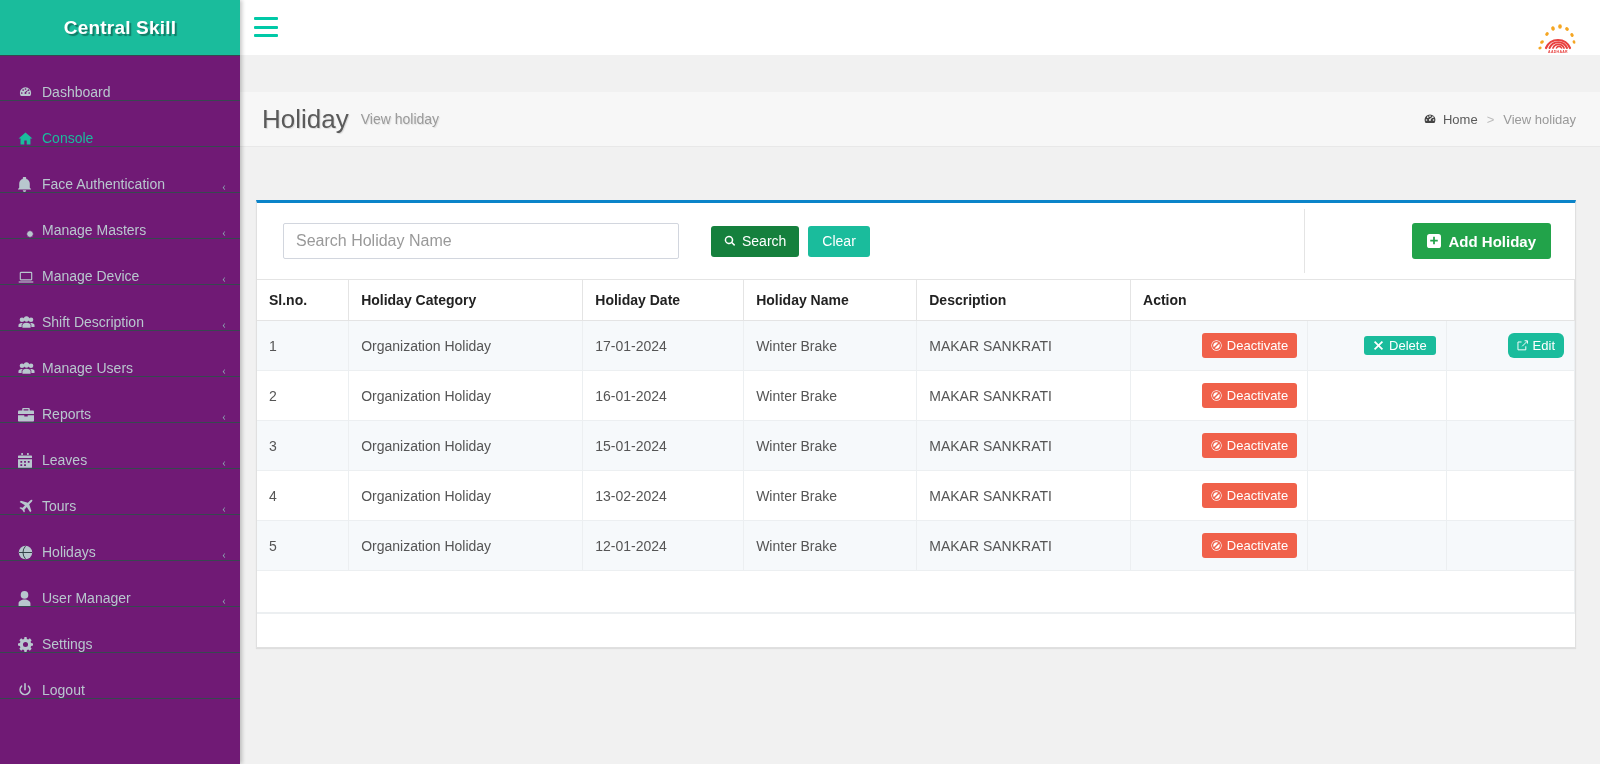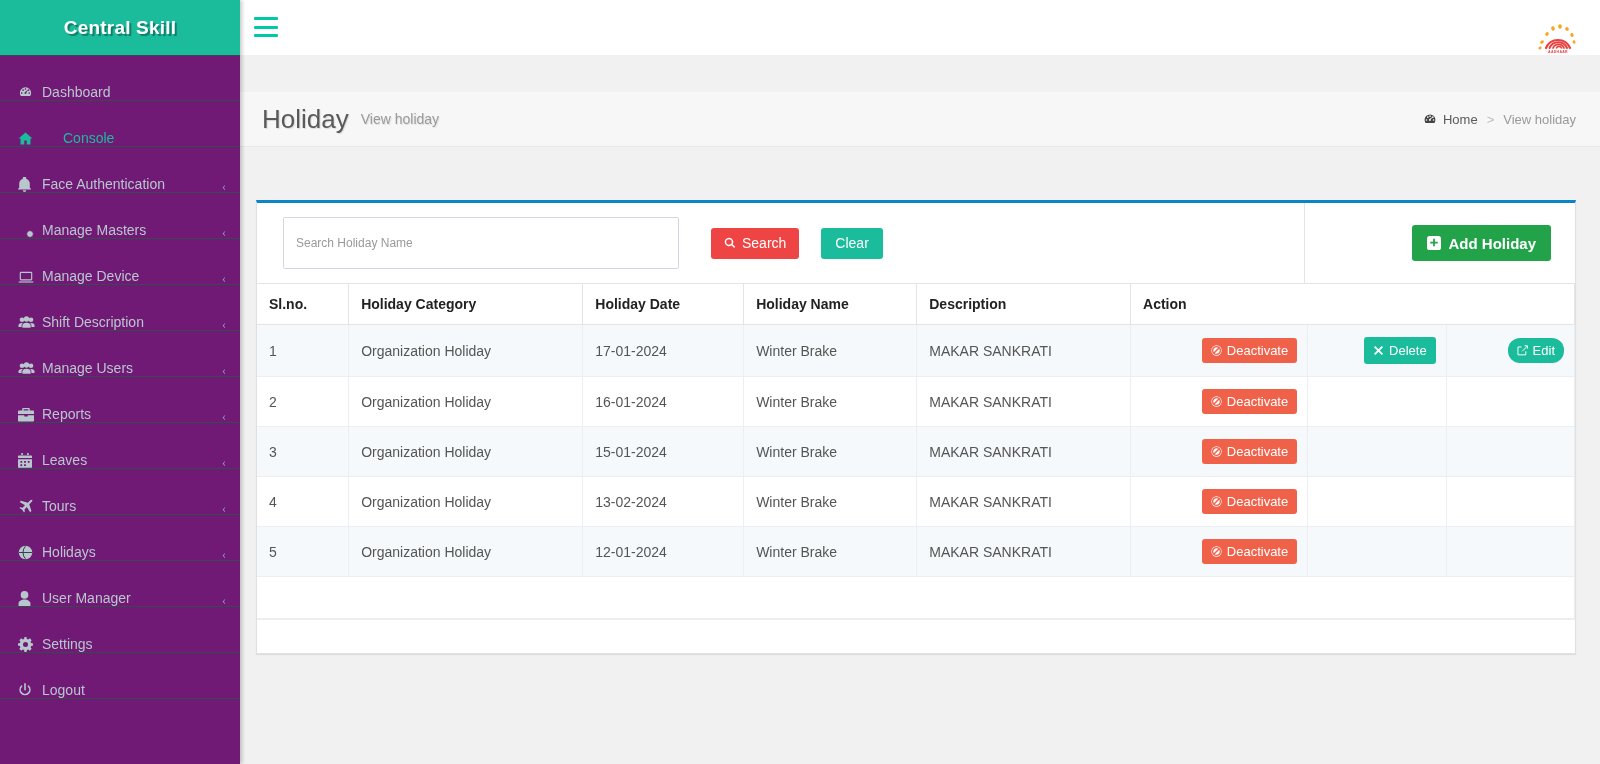--- a/index.html
+++ b/index.html
@@ -44,21 +44,21 @@
     align-items: flex-end;
     height: 46px;
     padding: 0 14px 0 18px;
     color: #b8c7ce;
     border-bottom: 1px solid #374850;
     font-size: 14px;
     cursor: pointer;
     user-select: none;
   }
   .nav-item:first-child { border-top: 1px solid #374850; }
-  .nav-item.active { color: #1abc9c; gap: 21px; }
+  .nav-item.active { color: #1abc9c; }
   .nav-item .ico {
     width: 24px;
     flex: 0 0 24px;
     display: inline-flex;
     align-items: center;
     justify-content: flex-start;
     font-size: 14px;
     line-height: 1;
     color: inherit;
   }
@@ -172,57 +172,57 @@
   }
   .filter-left {
     flex: 1 1 auto;
     display: flex;
     align-items: center;
     padding: 14px 0 14px 26px;
     border-right: 1px solid #e4e4e4;
   }
   .search-input {
     width: 396px;
-    height: 52px;
+    height: 36px;
     border: 1px solid #d2d6de;
     border-radius: 2px;
     padding: 0 12px;
-    font-size: 12px;
+    font-size: 16px;
     color: #555;
     font-family: "Liberation Sans", sans-serif;
     outline: none;
     background: #fff;
   }
   .search-input::placeholder { color: #999; }
   .btn {
     border: none;
     border-radius: 3px;
     cursor: pointer;
     font-family: "Liberation Sans", sans-serif;
     color: #ffffff;
     display: inline-flex;
     align-items: center;
     justify-content: center;
     white-space: nowrap;
     line-height: 1;
   }
   .btn-search {
-    background: #ef4444;
+    background: #15803d;
     height: 31px;
     padding: 0 13px;
     font-size: 14px;
     margin-left: 32px;
   }
   .btn-search .bi { margin-right: 6px; font-size: 13px; display: inline-flex; }
   .btn-clear {
     background: #1abc9c;
     height: 31px;
     padding: 0 14px;
     font-size: 14px;
-    margin-left: 22px;
+    margin-left: 9px;
   }
   .filter-right {
     flex: 0 0 270px;
     display: flex;
     justify-content: flex-end;
     align-items: center;
     padding: 14px 24px 14px 0;
   }
   .btn-add {
     background: #22a34a;
@@ -267,31 +267,31 @@
   td.act { text-align: right; padding-right: 10px; }
   .btn-deactivate {
     background: #f0614a;
     height: 25px;
     padding: 0 9px;
     font-size: 13px;
     border-radius: 3px;
   }
   .btn-delete {
     background: #1abc9c;
-    height: 27px;
+    height: 19px;
     padding: 0 9px;
     font-size: 13px;
     border-radius: 3px;
   }
   .btn-edit {
     background: #1abc9c;
     height: 25px;
     padding: 0 9px;
     font-size: 13px;
-    border-radius: 12px;
+    border-radius: 6px;
   }
   .bi-sm { margin-right: 5px; display: inline-flex; align-items: center; }
   .rowblank td { height: 38px; border: 1px solid #eceff1; border-left: none; background: #fff !important; }
   .panel-footer {
     height: 34px;
     background: #ffffff;
     border-top: 1px solid #eceff1;
   }
   .colw-sl    { width: 90px; }
   .colw-cat   { width: 230px; }

